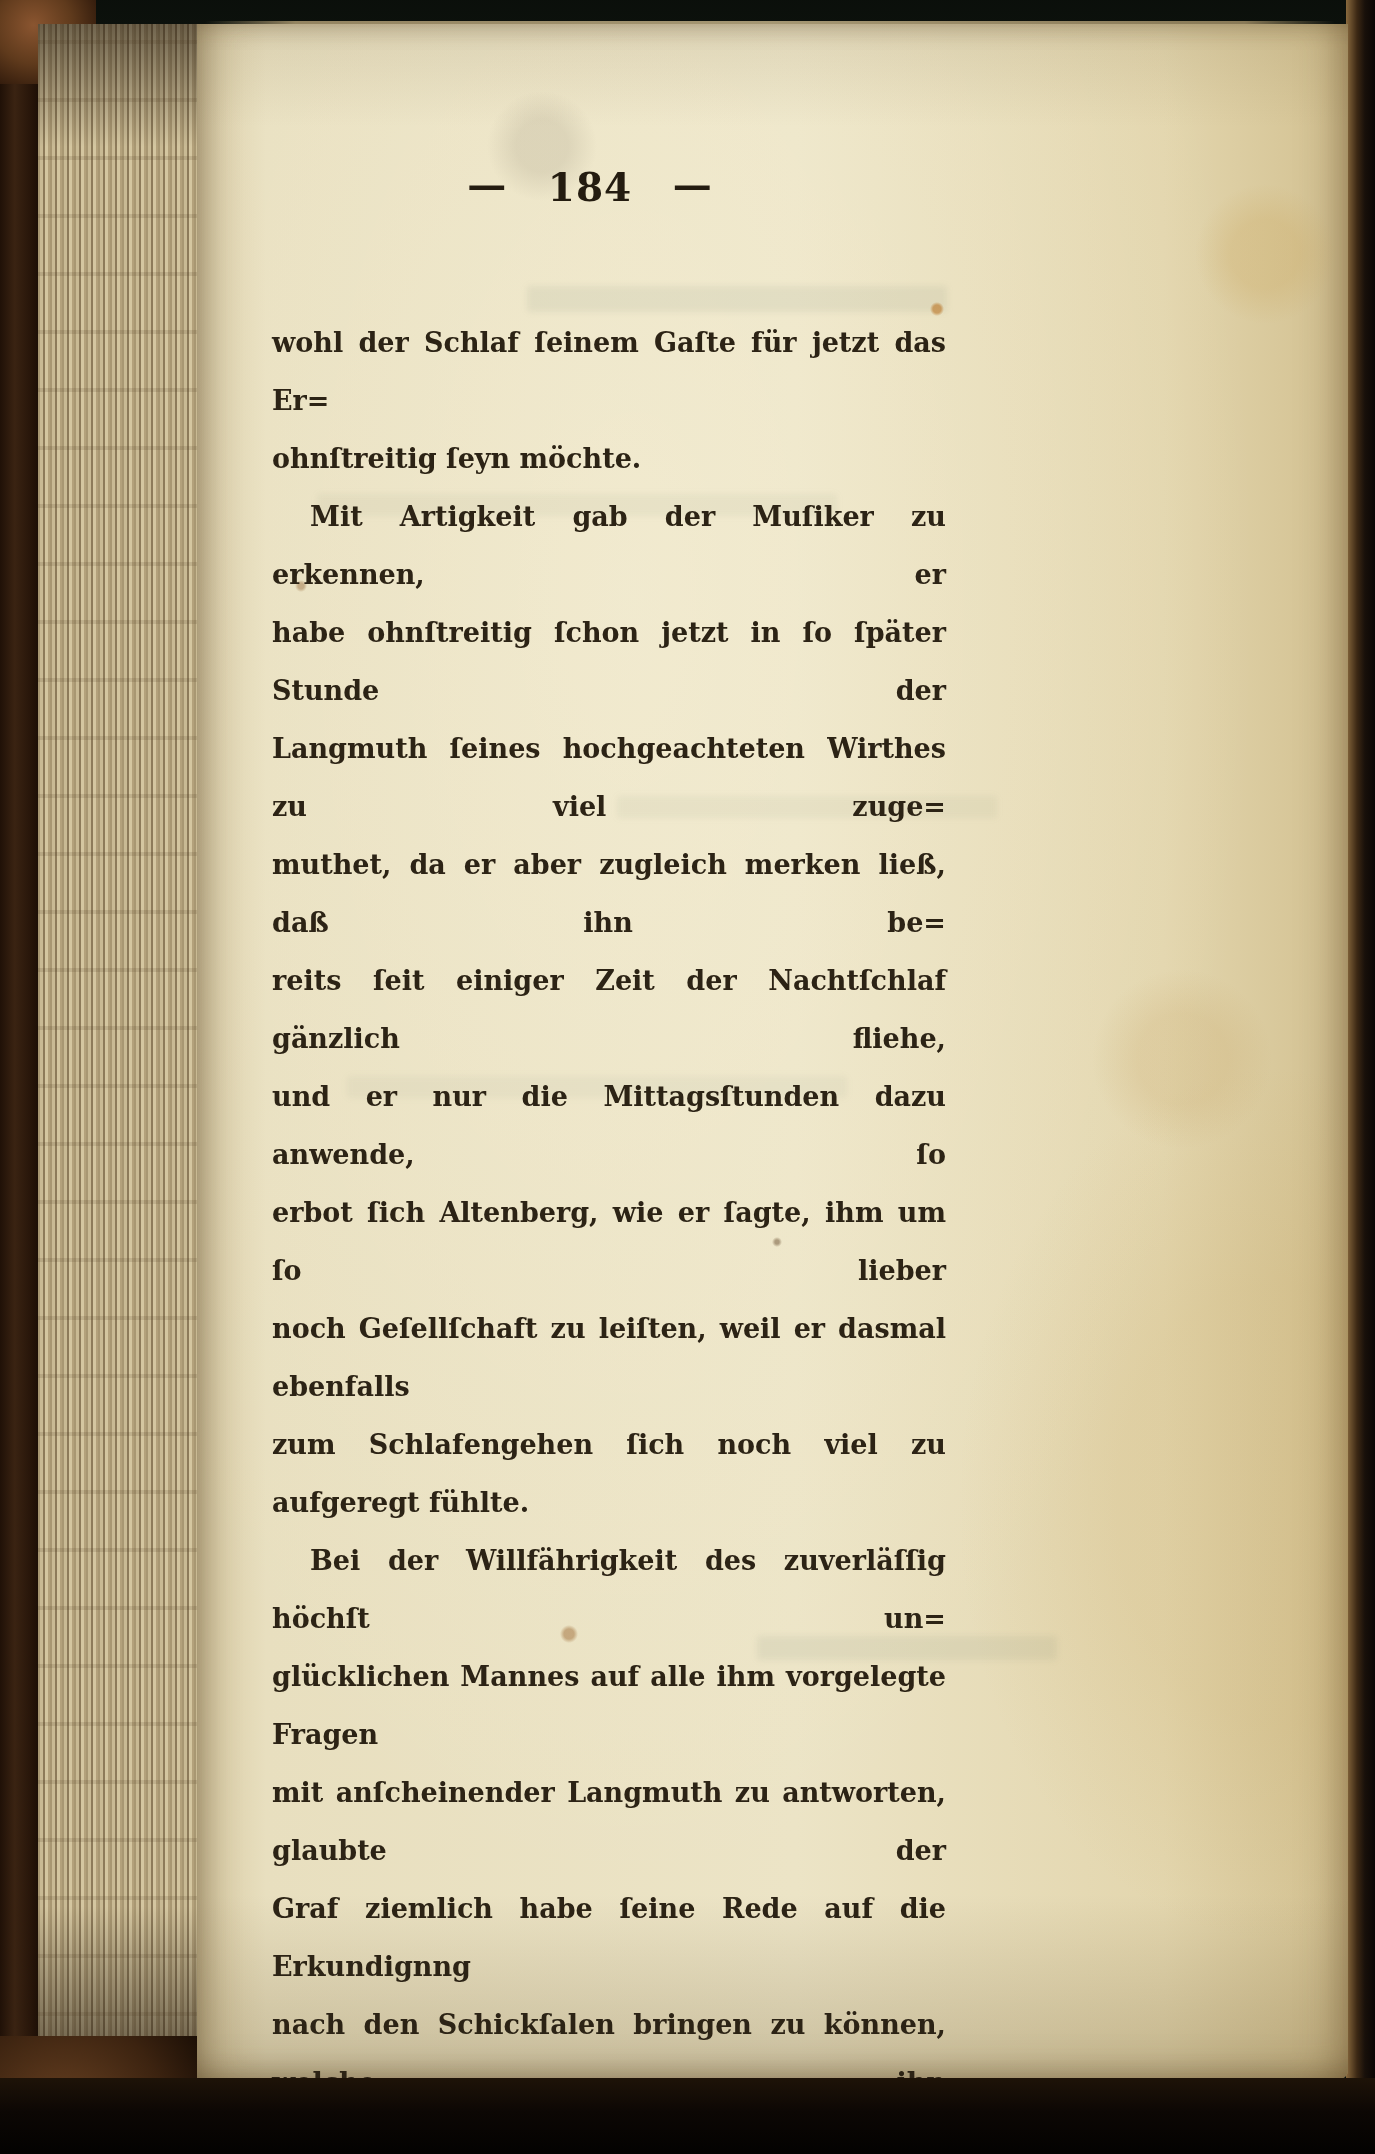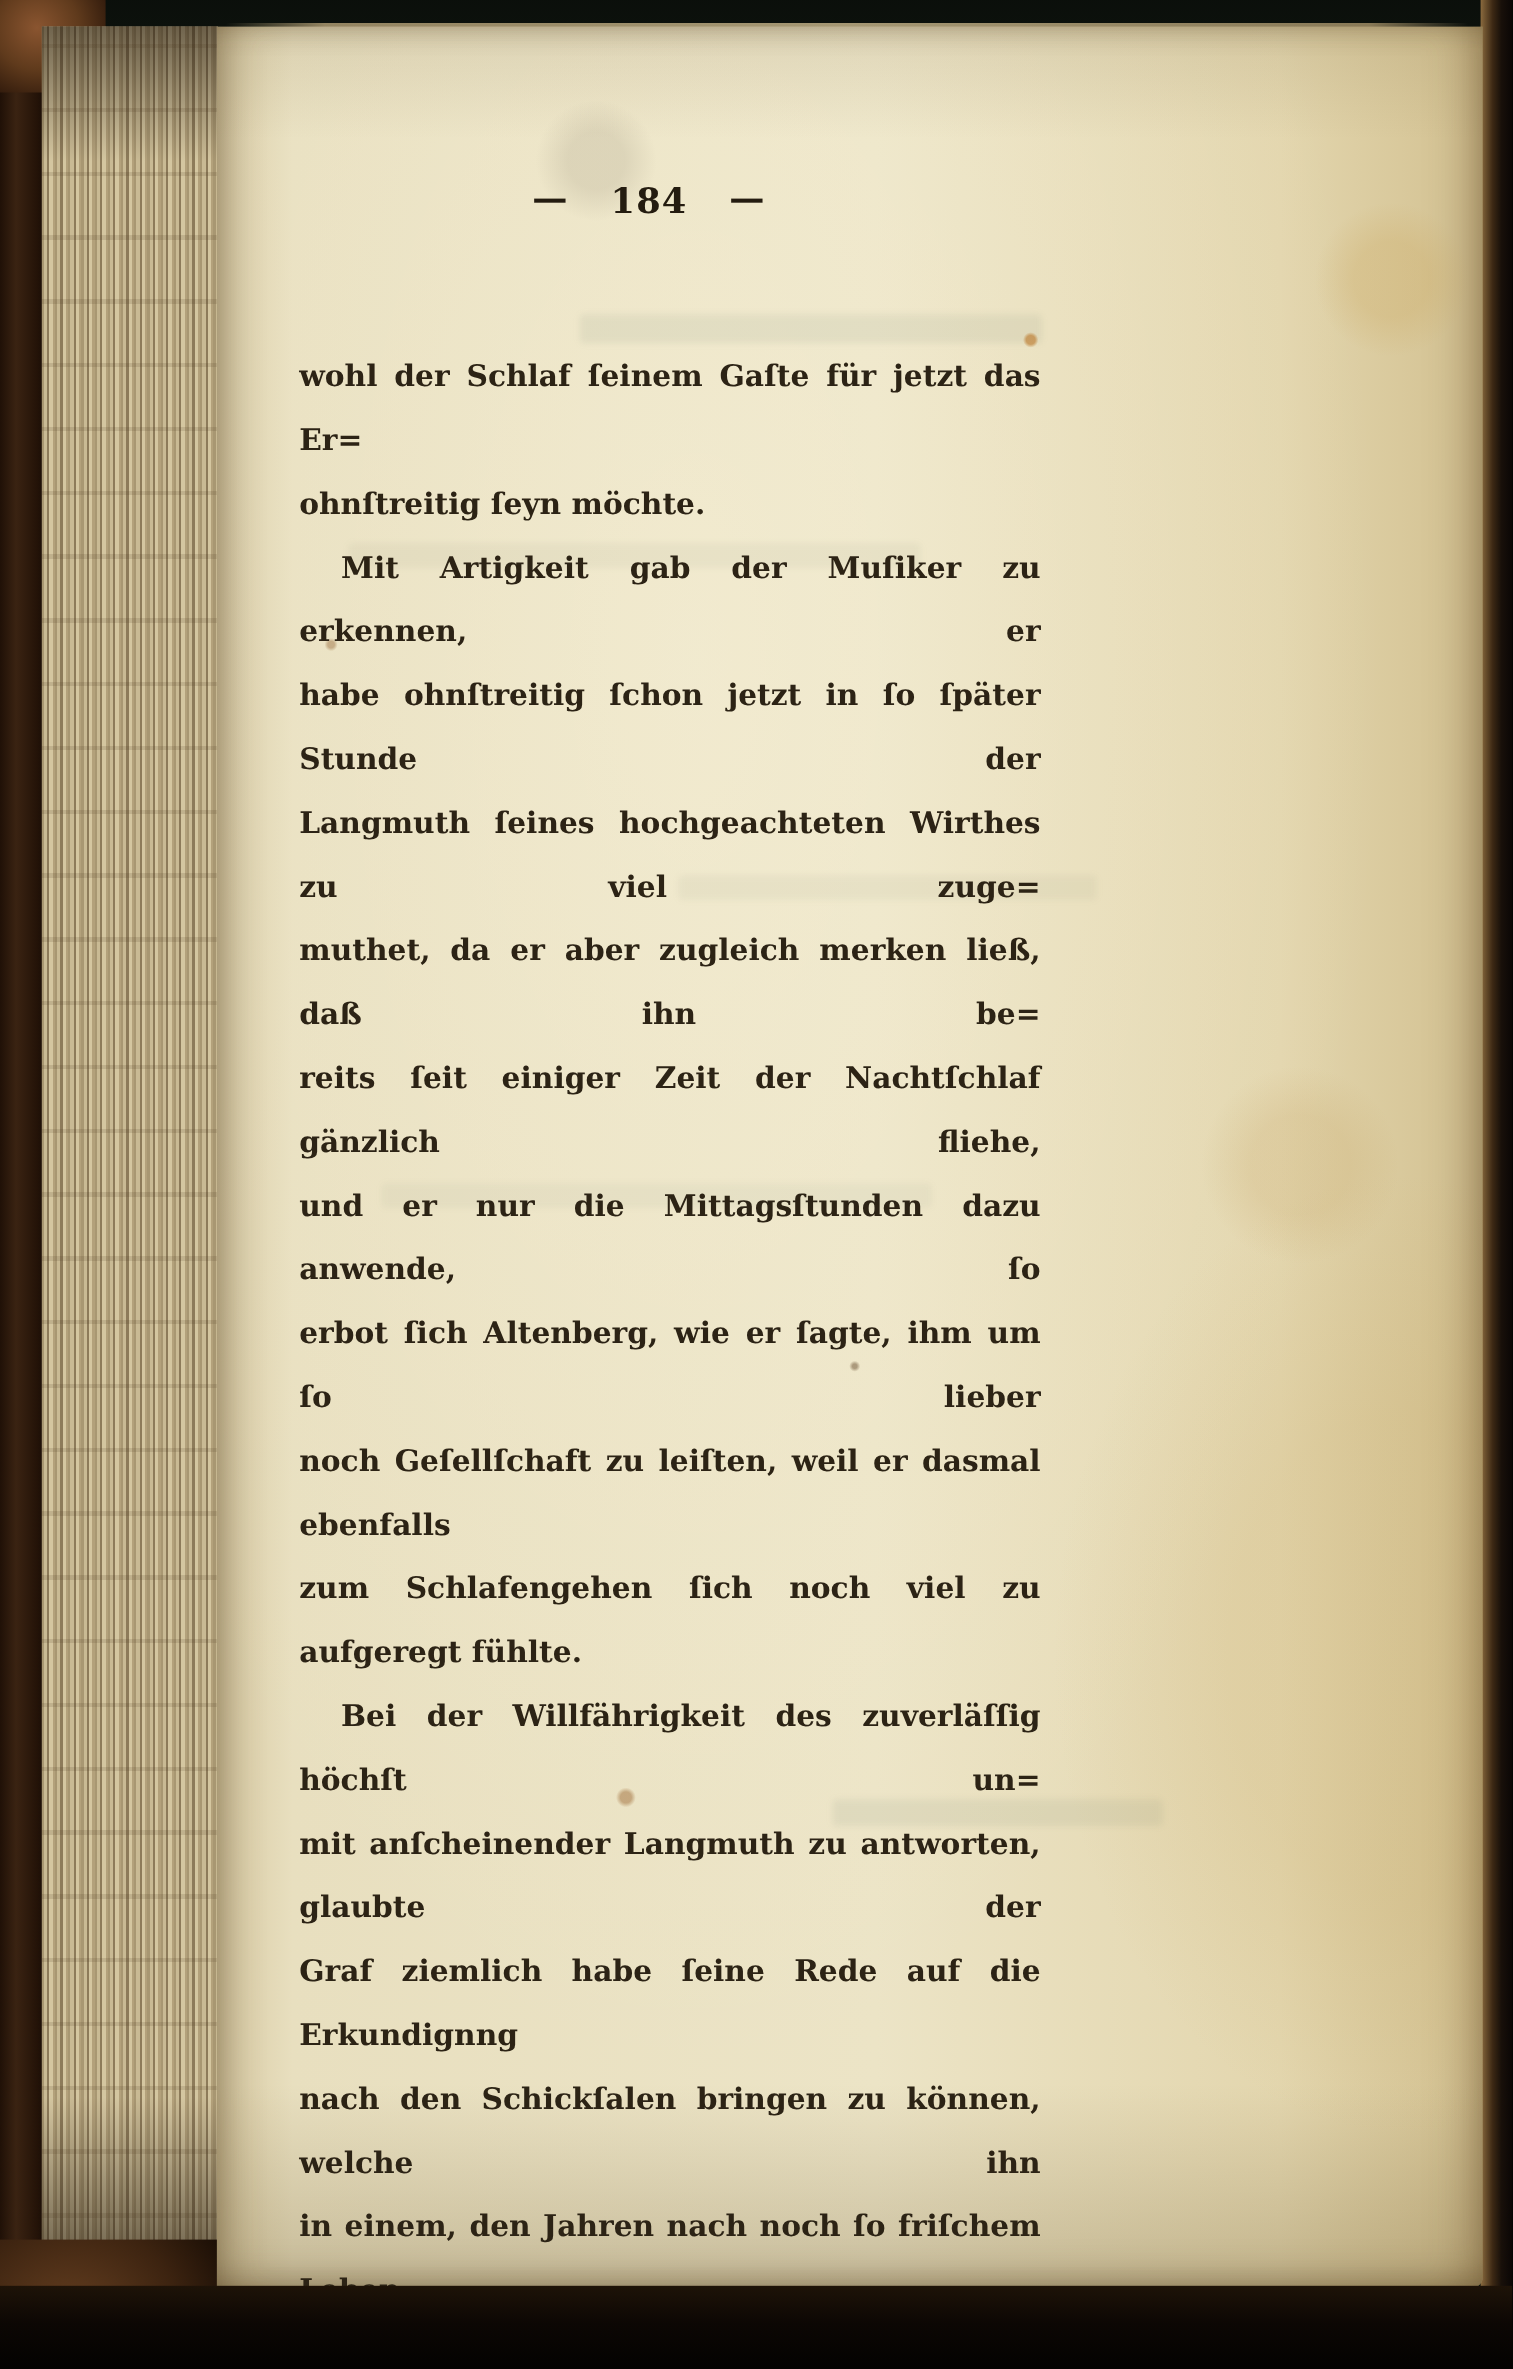--- a/index.html
+++ b/index.html
@@ -77,21 +77,21 @@
   .ghost{position:absolute;background:rgba(108,124,104,.10);filter:blur(3px);border-radius:4px;pointer-events:none;}
   .g1{left:330px;top:262px;width:420px;height:26px;}
   .g2{left:120px;top:470px;width:520px;height:22px;background:rgba(108,124,104,.07);}
   .g3{left:420px;top:772px;width:380px;height:22px;background:rgba(108,124,104,.07);}
   .g4{left:150px;top:1052px;width:500px;height:22px;background:rgba(108,124,104,.06);}
   .g5{left:560px;top:1612px;width:300px;height:24px;}
   
   .pagehead{
     position:absolute;left:75px;top:140px;width:672px;
     text-align:center;transform:translateX(-18px);
-    color:#241c10;font-weight:bold;font-size:32px;letter-spacing:1px;
+    color:#241c10;font-weight:bold;font-size:39px;letter-spacing:1px;
   }
   .pagehead .pnum{margin:0 26px;}
   .pagehead .dash{position:relative;top:-3px;}
   .textblock{
     position:absolute;left:75px;top:290px;width:674px;
     color:#2c2315;font-size:27px;font-weight:bold;line-height:58px;
     text-rendering:optimizeLegibility;
   }
   .line{text-align:justify;text-align-last:justify;white-space:normal;}
   .line.end{text-align-last:left;}
@@ -129,20 +129,21 @@
         <div class="line indent">Mit Artigkeit gab der Muſiker zu erkennen, er</div>
         <div class="line">habe ohnſtreitig ſchon jetzt in ſo ſpäter Stunde der</div>
         <div class="line">Langmuth ſeines hochgeachteten Wirthes zu viel zuge=</div>
         <div class="line">muthet, da er aber zugleich merken ließ, daß ihn be=</div>
         <div class="line">reits ſeit einiger Zeit der Nachtſchlaf gänzlich fliehe,</div>
         <div class="line">und er nur die Mittagsſtunden dazu anwende, ſo</div>
         <div class="line">erbot ſich Altenberg, wie er ſagte, ihm um ſo lieber</div>
         <div class="line">noch Geſellſchaft zu leiſten, weil er dasmal ebenfalls</div>
         <div class="line end">zum Schlafengehen ſich noch viel zu aufgeregt fühlte.</div>
         <div class="line indent">Bei der Willfährigkeit des zuverläſſig höchſt un=</div>
+        <div class="line">glücklichen Mannes auf alle ihm vorgelegte Fragen</div>
         <div class="line">mit anſcheinender Langmuth zu antworten, glaubte der</div>
         <div class="line">Graf ziemlich habe ſeine Rede auf die Erkundignng</div>
         <div class="line">nach den Schickſalen bringen zu können, welche ihn</div>
         <div class="line">in einem, den Jahren nach noch ſo friſchem Leben,</div>
       </div>
   </div>
 
   <div class="bottom-band"></div>
 </div>
 

